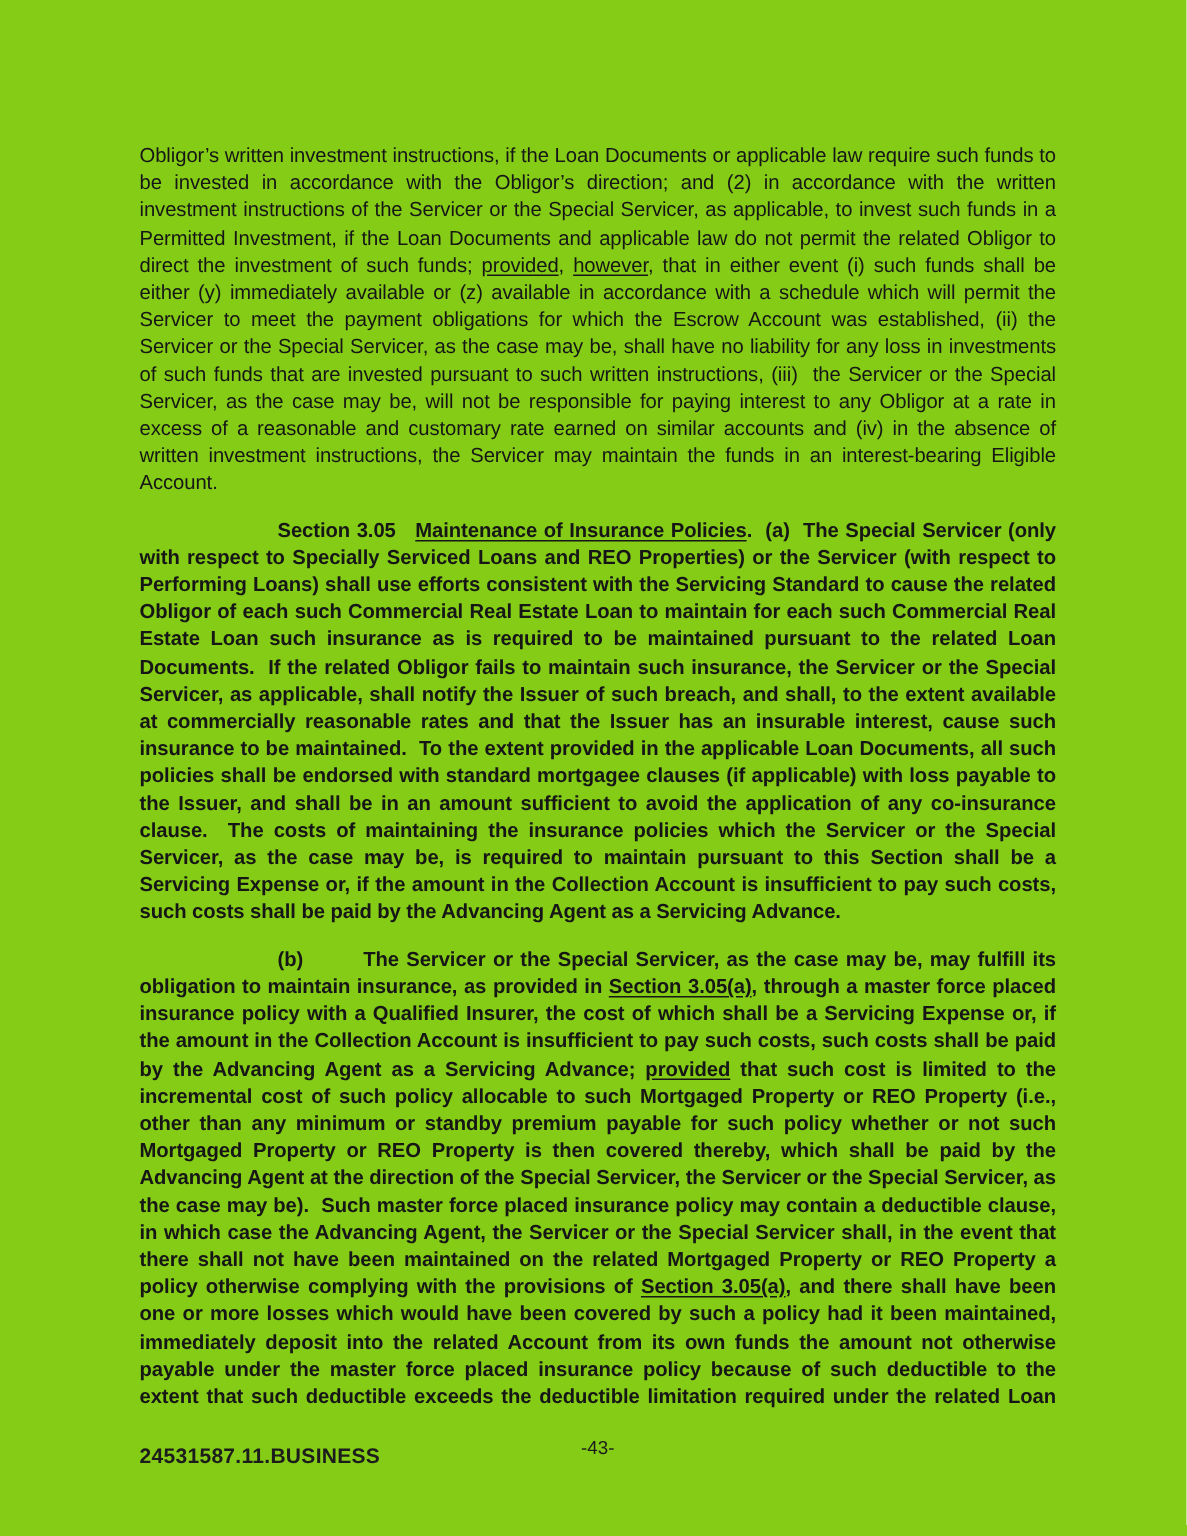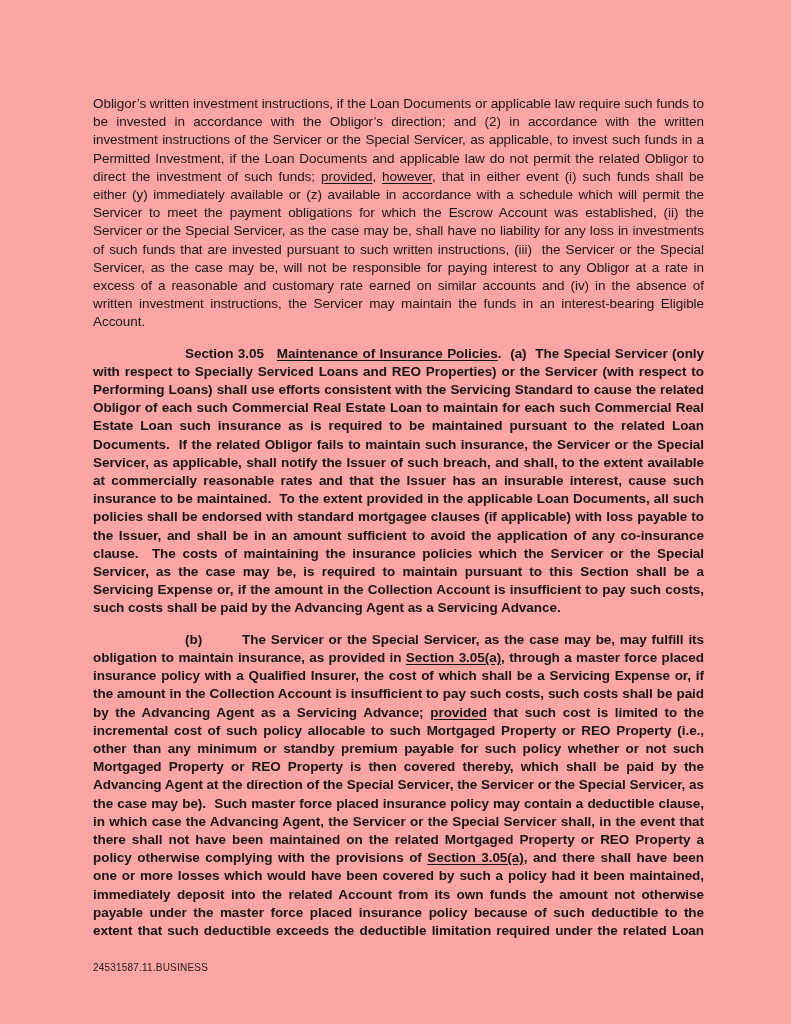--- a/index.html
+++ b/index.html
@@ -1,20 +1,20 @@
 <!DOCTYPE html>
 <html><head>
 <meta charset="utf-8">
 <style>
   html, body { margin: 0; padding: 0; background: #ffffff; }
   .page {
     position: relative;
     width: 791px;
     height: 1024px;
-    background: #fca5a5;
+    background: #84cc16;
     overflow: hidden;
     font-family: "Liberation Sans", sans-serif;
     color: #161616;
   }
   .doc-body {
     position: absolute;
     left: 93px;
     top: 95px;
     width: 611px;
     text-align: justify;
@@ -31,23 +31,24 @@
     position: absolute;
     left: 93px;
     top: 958px;
     width: 611px;
     height: 20px;
   }
   .footer-left {
     position: absolute;
     left: 0;
     top: 4px;
-    font-size: 10px;
+    font-size: 14px;
     letter-spacing: 0.2px;
     color: #1c1c1c;
+    font-weight: bold;
   }
   .footer-center {
     position: absolute;
     left: 0;
     right: 0;
     top: 0;
     text-align: center;
     font-size: 12.5px;
     color: #1c1c1c;
   }
@@ -56,14 +57,15 @@
 <body>
 
 <div class="page">
   <div class="doc-body">
       <p class="para"><span>Obligor’s written investment instructions, if the Loan Documents or applicable law require such funds to be invested in accordance with the Obligor’s direction; and (2) in accordance with the written investment instructions of the Servicer or the Special Servicer, as applicable, to invest such funds in a Permitted Investment, if the Loan Documents and applicable law do not permit the related Obligor to direct the investment of such funds; </span><span class="u">provided</span><span>, </span><span class="u">however</span><span>, that in either event (i) such funds shall be either (y) immediately available or (z) available in accordance with a schedule which will permit the Servicer to meet the payment obligations for which the Escrow Account was established, (ii) the Servicer or the Special Servicer, as the case may be, shall have no liability for any loss in investments of such funds that are invested pursuant to such written instructions, (iii)&nbsp; the Servicer or the Special Servicer, as the case may be, will not be responsible for paying interest to any Obligor at a rate in excess of a reasonable and customary rate earned on similar accounts and (iv) in the absence of written investment instructions, the Servicer may maintain the funds in an interest-bearing Eligible Account.</span></p>
       <p class="para indent"><span>Section 3.05</span><span class="tab" style="width: 13px;"></span><span class="u">Maintenance of Insurance Policies</span><span>.&nbsp; (a)&nbsp; The Special Servicer (only with respect to Specially Serviced Loans and REO Properties) or the Servicer (with respect to Performing Loans) shall use efforts consistent with the Servicing Standard to cause the related Obligor of each such Commercial Real Estate Loan to maintain for each such Commercial Real Estate Loan such insurance as is required to be maintained pursuant to the related Loan Documents.&nbsp; If the related Obligor fails to maintain such insurance, the Servicer or the Special Servicer, as applicable, shall notify the Issuer of such breach, and shall, to the extent available at commercially reasonable rates and that the Issuer has an insurable interest, cause such insurance to be maintained.&nbsp; To the extent provided in the applicable Loan Documents, all such policies shall be endorsed with standard mortgagee clauses (if applicable) with loss payable to the Issuer, and shall be in an amount sufficient to avoid the application of any co-insurance clause.&nbsp; The costs of maintaining the insurance policies which the Servicer or the Special Servicer, as the case may be, is required to maintain pursuant to this Section shall be a Servicing Expense or, if the amount in the Collection Account is insufficient to pay such costs, such costs shall be paid by the Advancing Agent as a Servicing Advance.</span></p>
       <p class="para indent justify-last"><span>(b)</span><span class="tab" style="width: 40px;"></span><span>The Servicer or the Special Servicer, as the case may be, may fulfill its obligation to maintain insurance, as provided in </span><span class="u">Section 3.05(a)</span><span>, through a master force placed insurance policy with a Qualified Insurer, the cost of which shall be a Servicing Expense or, if the amount in the Collection Account is insufficient to pay such costs, such costs shall be paid by the Advancing Agent as a Servicing Advance; </span><span class="u">provided</span><span> that such cost is limited to the incremental cost of such policy allocable to such Mortgaged Property or REO Property (i.e., other than any minimum or standby premium payable for such policy whether or not such Mortgaged Property or REO Property is then covered thereby, which shall be paid by the Advancing Agent at the direction of the Special Servicer, the Servicer or the Special Servicer, as the case may be).&nbsp; Such master force placed insurance policy may contain a deductible clause, in which case the Advancing Agent, the Servicer or the Special Servicer shall, in the event that there shall not have been maintained on the related Mortgaged Property or REO Property a policy otherwise complying with the provisions of </span><span class="u">Section 3.05(a)</span><span>, and there shall have been one or more losses which would have been covered by such a policy had it been maintained, immediately deposit into the related Account from its own funds the amount not otherwise payable under the master force placed insurance policy because of such deductible to the extent that such deductible exceeds the deductible limitation required under the related Loan</span></p>
     </div>
   <div class="page-footer">
     <span class="footer-left">24531587.11.BUSINESS</span>
+    <span class="footer-center">-43-</span>
   </div>
 </div>
 
 </body></html>

